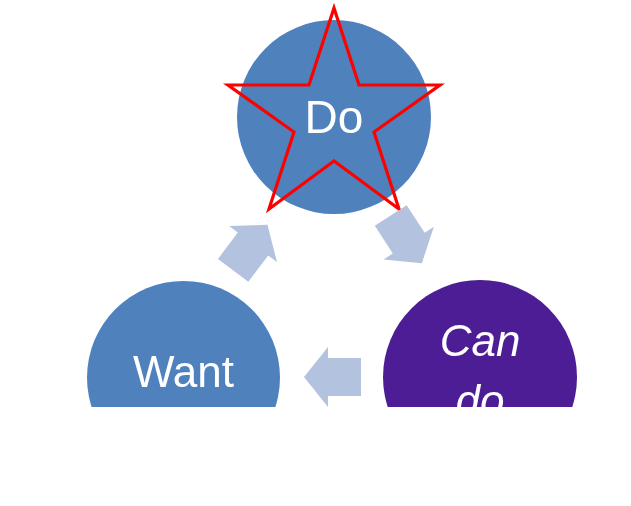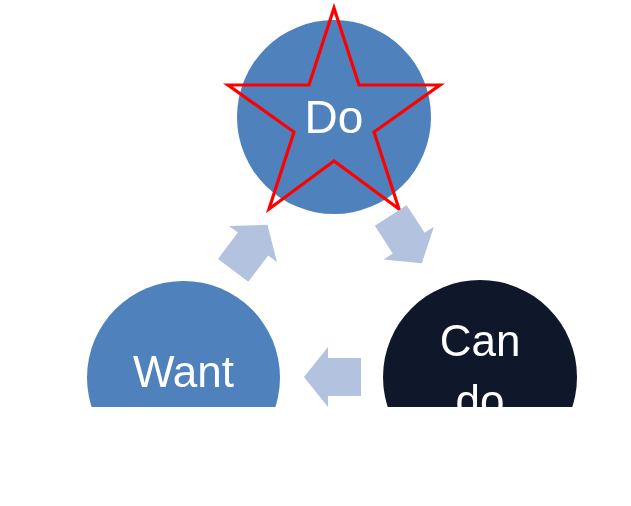--- a/index.html
+++ b/index.html
@@ -47,21 +47,21 @@
   <div class="node" id="node-do" style="background-color: rgb(79, 129, 189); color: rgb(255, 255, 255);">
     <span>Do</span>
   </div>
 
   <div class="node" id="node-want" style="background-color: rgb(79, 129, 189); color: #ffffff;">
     <div class="two-line">
       <span>Want</span>
     </div>
   </div>
 
-  <div class="node" id="node-can" style="background-color: #0f172a; color: rgb(255, 255, 255);">
+  <div class="node" id="node-can" style="background-color: #4c1d95; color: rgb(255, 255, 255); font-style: italic;">
     <div class="two-line">
       <span>Can</span>
       <span>do</span>
     </div>
   </div>
 
   <svg class="overlay" width="631" height="506" viewBox="0 0 631 506">
 
     <polygon points="334,8 359,85 440,85 374,132 399,209 334,161 269,209 294,132 228,85 309,85" fill="none" stroke="#ff0000" stroke-width="3.2"></polygon>
 

